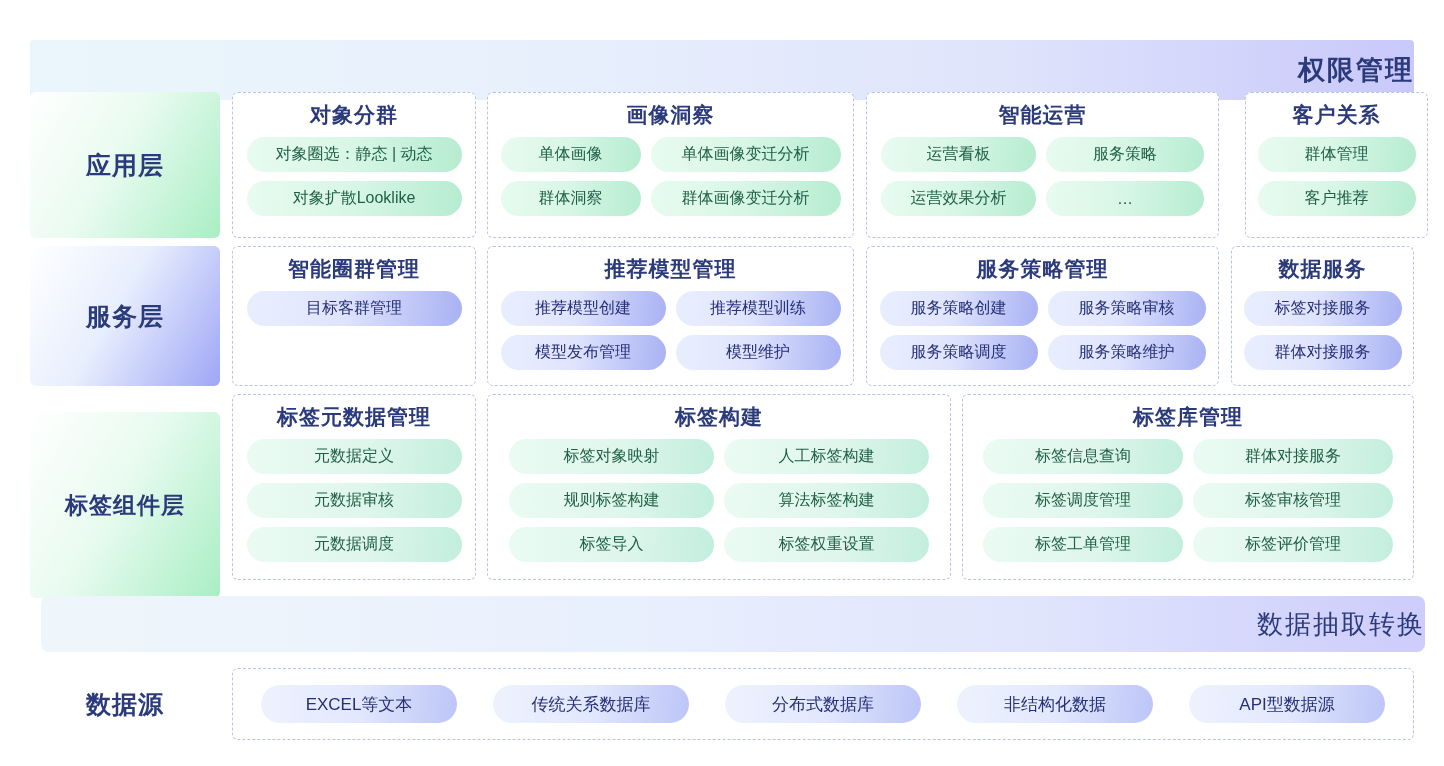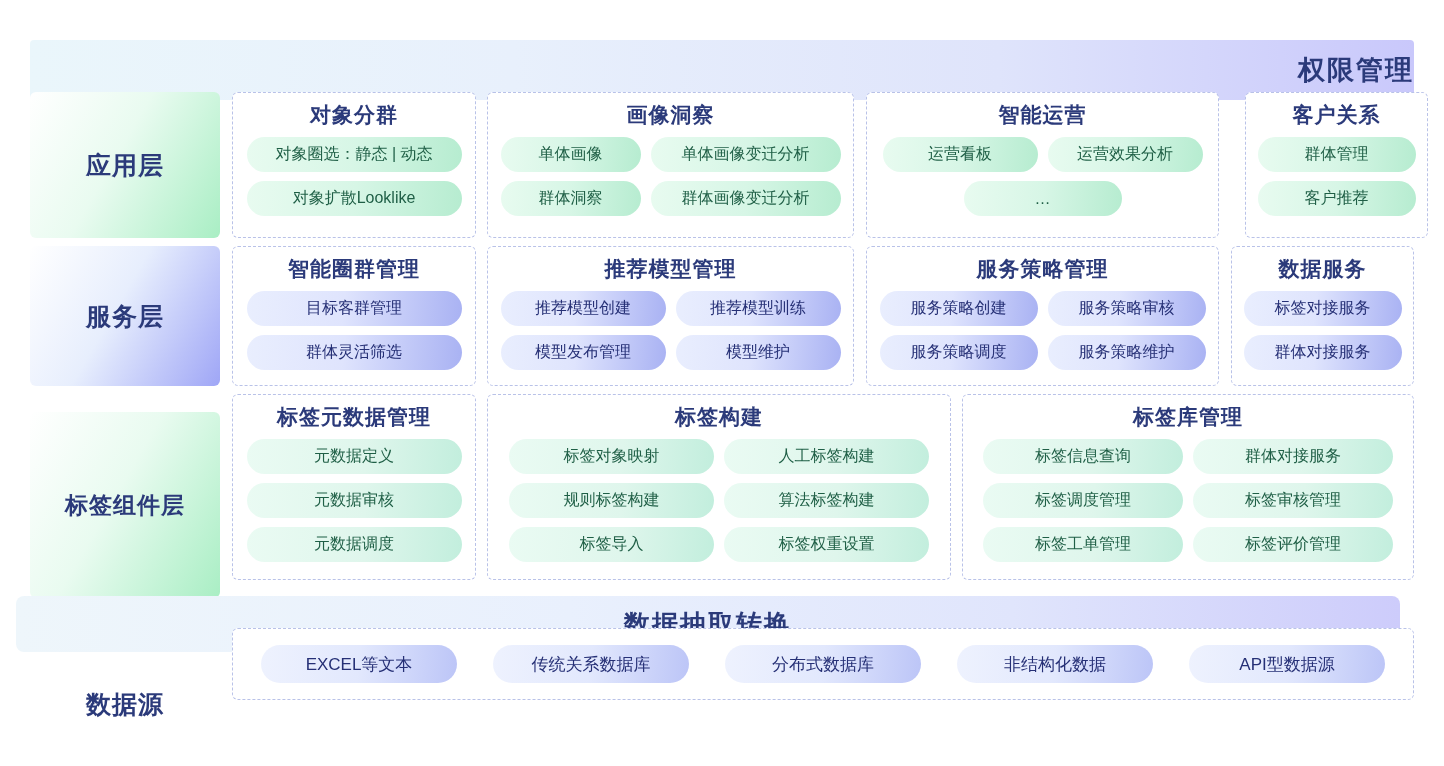--- a/index.html
+++ b/index.html
@@ -103,33 +103,33 @@
     background: linear-gradient(95deg, #eef2fe 0%, #e2e8fd 50%, #bcc5f7 100%);
     color: #263076;
     height: 38px;
     font-size: 17px;
     border-radius: 19px;
   }
 
   
   .transform-bar {
     position: absolute;
-    left: 16px; top: 596px;
+    left: 41px; top: 596px;
     width: 1384px; height: 56px;
     border-radius: 8px;
     background: linear-gradient(90deg, #eef6fb 0%, #e9f0fd 40%, #e0e5fc 72%, #cdccfb 100%);
-    display: flex; align-items: center; justify-content: center;
-    font-size: 26px; font-weight: bold; color: #2b3a7a;
+    display: flex; align-items: center; justify-content: flex-end;
+    font-size: 26px; font-weight: normal; color: #2b3a7a;
     letter-spacing: 2px;
   }
 
   
   .source-panel {
     position: absolute;
-    left: 232px; top: 628px;
+    left: 232px; top: 668px;
     width: 1182px; height: 72px;
     border: 1px dashed #b9c2e8;
     border-radius: 6px;
     display: flex;
     align-items: center;
     justify-content: space-around;
     padding: 0 10px;
     background: #fff;
   }
   .source-panel .chip-src { min-width: 196px; }
@@ -162,20 +162,21 @@
       <div class="chip chip-green" style="width:190px;">单体画像变迁分析</div>
       <div class="chip chip-green" style="width:140px;">群体洞察</div>
       <div class="chip chip-green" style="width:190px;">群体画像变迁分析</div>
     </div>
   </div>
 
   <div class="group" style="left:866px;top:92px;width:353px;height:146px;">
     <div class="group-title">智能运营</div>
     <div class="chips">
       <div class="chip chip-green" style="width:155px;">运营看板</div>
+      <div class="chip chip-green" style="width:158px;">服务策略</div>
       <div class="chip chip-green" style="width:155px;">运营效果分析</div>
       <div class="chip chip-green" style="width:158px;">…</div>
     </div>
   </div>
 
   <div class="group" style="left:1245px;top:92px;width:183px;height:146px;">
     <div class="group-title">客户关系</div>
     <div class="chips">
       <div class="chip chip-green" style="width:158px;font-family:Liberation Mono, monospace;">群体管理</div>
       <div class="chip chip-green" style="width:158px;">客户推荐</div>
@@ -183,21 +184,20 @@
   </div>
 
   <div class="layer-label lbl-svc" style="position:absolute;left:30px;top:246px;width:190px;height:140px;">
     <span>服务层</span>
   </div>
 
   <div class="group" style="left:232px;top:246px;width:244px;height:140px;">
     <div class="group-title">智能圈群管理</div>
     <div class="chips">
       <div class="chip chip-blue" style="width:215px;">目标客群管理</div>
-      <div class="chip chip-blue" style="width:215px;">群体灵活筛选</div>
     </div>
   </div>
 
   <div class="group" style="left:487px;top:246px;width:367px;height:140px;">
     <div class="group-title">推荐模型管理</div>
     <div class="chips">
       <div class="chip chip-blue" style="width:165px;">推荐模型创建</div>
       <div class="chip chip-blue" style="width:165px;">推荐模型训练</div>
       <div class="chip chip-blue" style="width:165px;">模型发布管理</div>
       <div class="chip chip-blue" style="width:165px;">模型维护</div>

